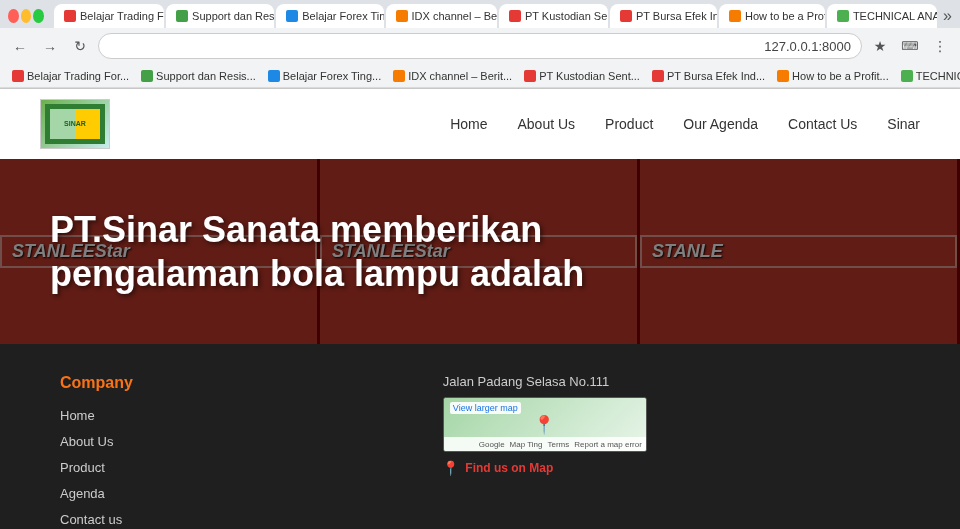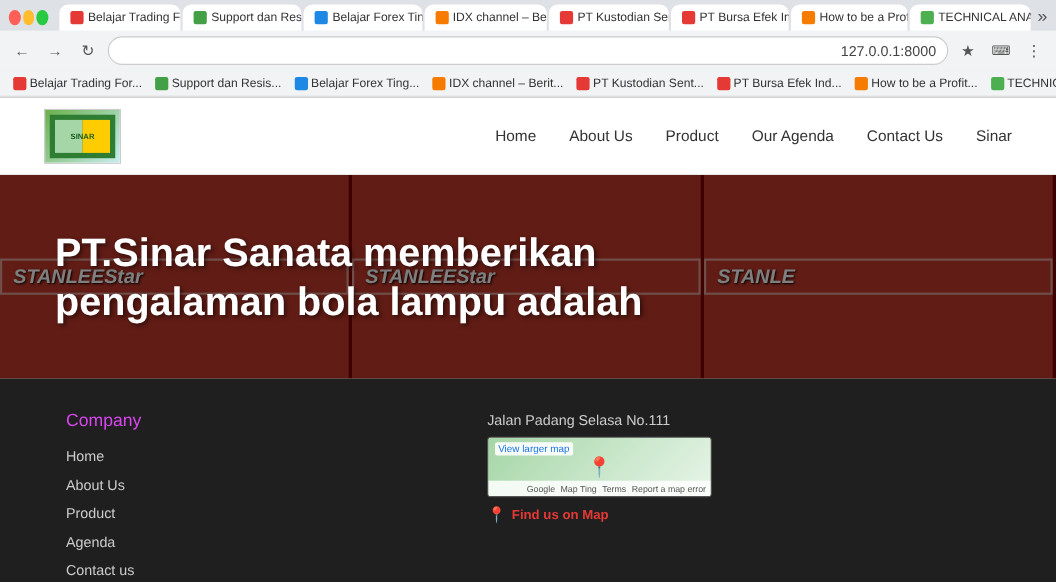--- a/index.html
+++ b/index.html
@@ -218,23 +218,23 @@
       font-size: 13px;
       line-height: 1.6;
       margin-bottom: 12px;
     }
     .footer-phone {
       color: #e53935;
       font-size: 15px;
       font-weight: bold;
     }
     .footer-heading {
-      color: #d946ef;
+      color: #f97316;
       font-size: 16px;
-      font-weight: normal;
+      font-weight: bold;
       margin-bottom: 14px;
     }
     .footer-links {
       list-style: none;
       display: flex;
       flex-direction: column;
       gap: 8px;
     }
     .footer-links a {
       color: #ccc;

